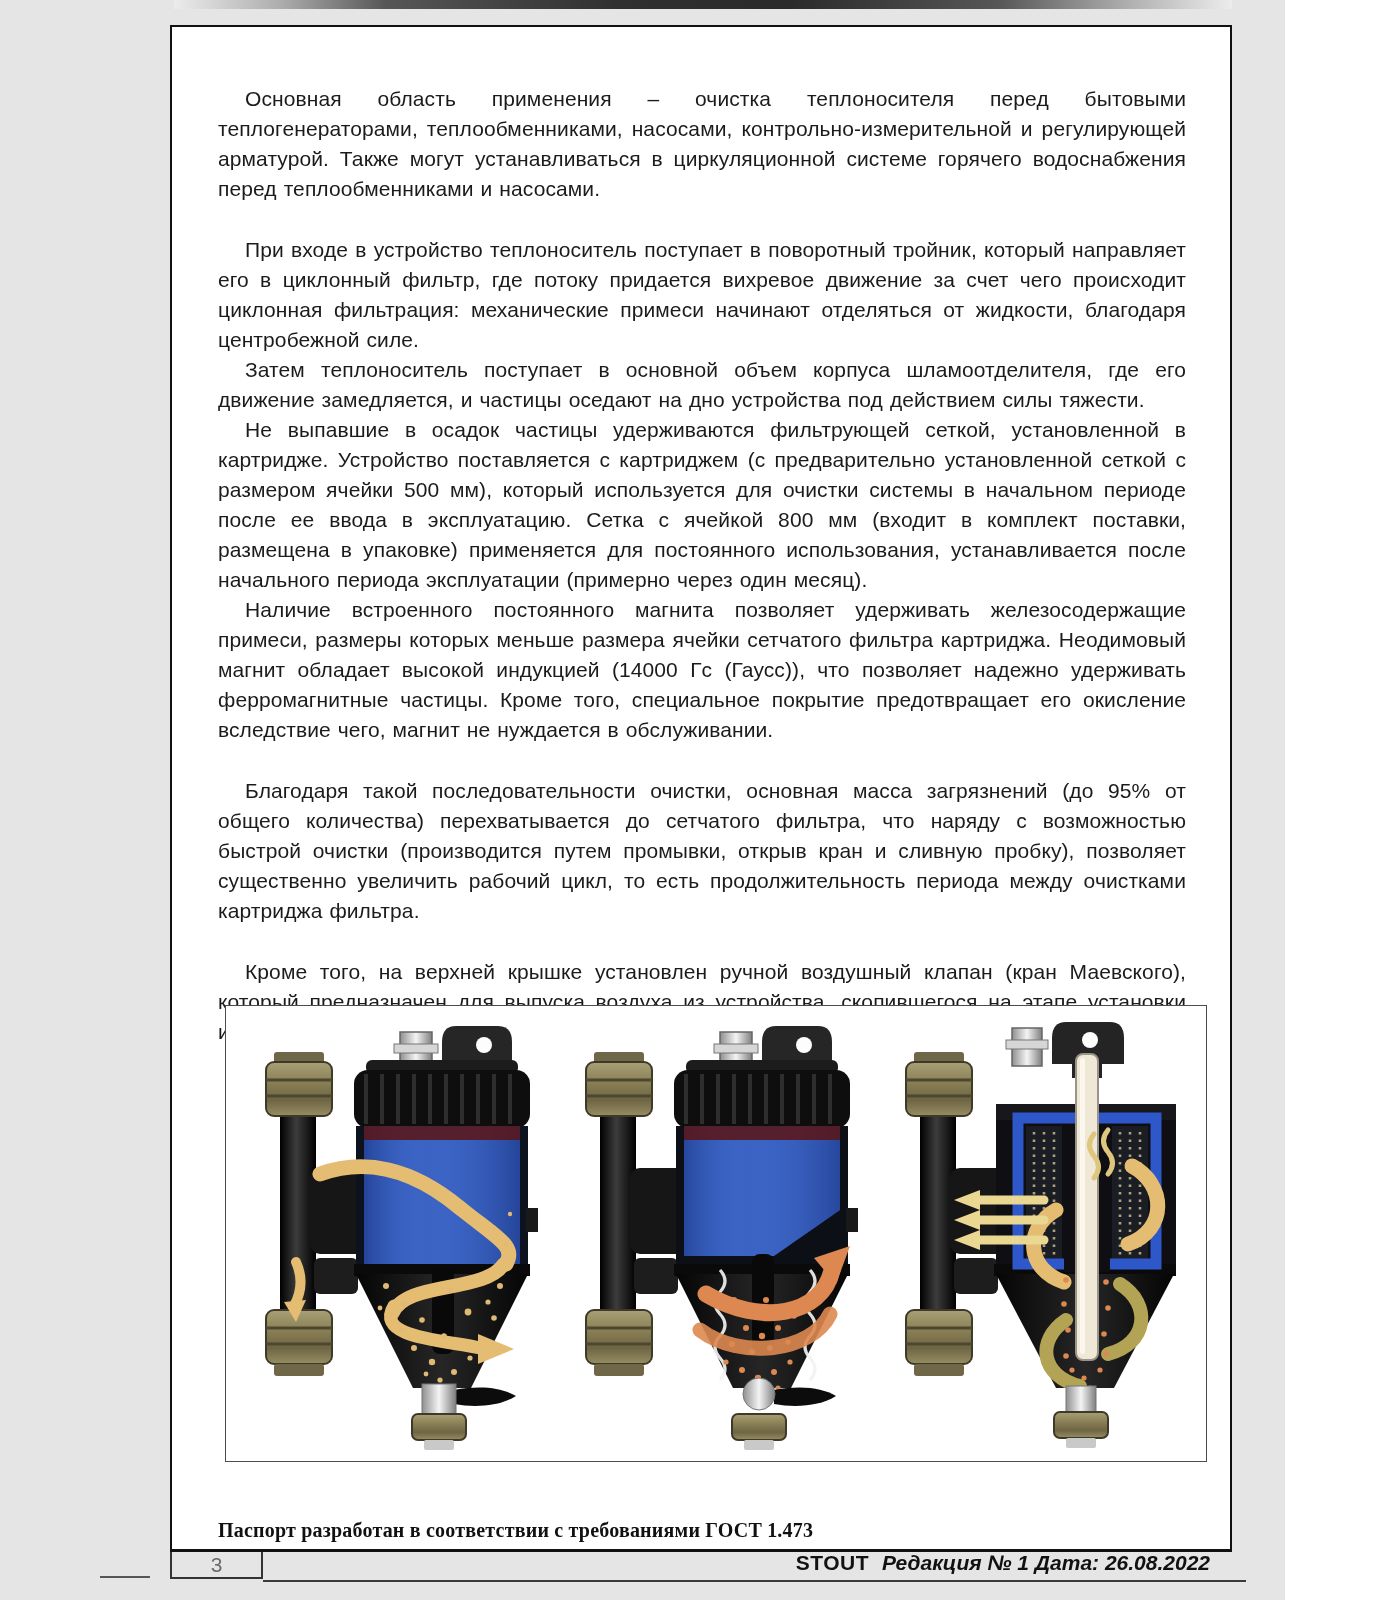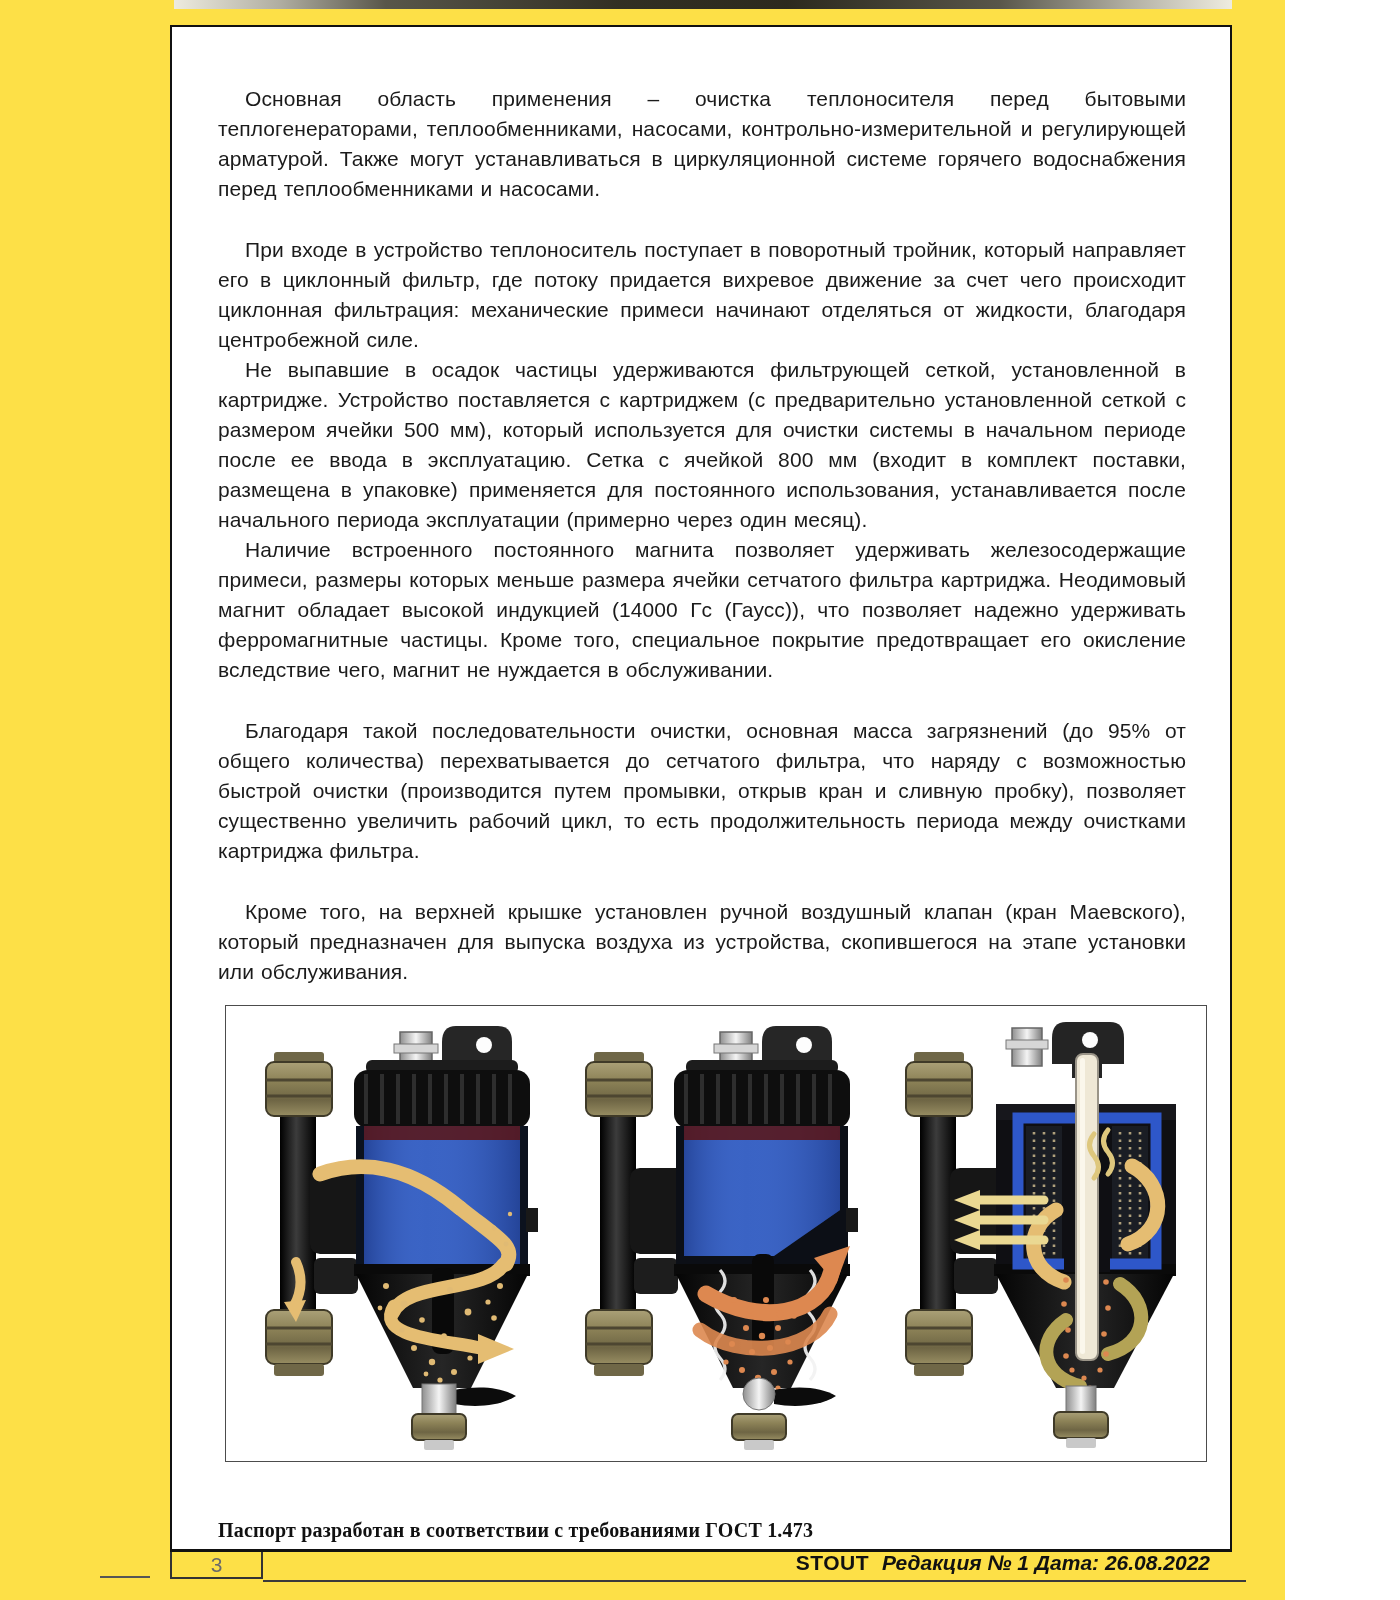--- a/index.html
+++ b/index.html
@@ -1,16 +1,16 @@
 <!DOCTYPE html>
 <html lang="ru" style="--flow-yellow: #e5bd72; --flow-olive: #b3a355; --flow-orange: #dd8850; --cartridge-blue: #3a63c4; --frame-blue: #2e57c9; --body-black: #101010; --brass: #958b60;"><head>
 <meta charset="utf-8">
 <style>
   html,body{margin:0;padding:0;background:#fff;}
-  .canvas{position:relative;width:1285px;height:1600px;background:#fde047;overflow:hidden;
+  .canvas{position:relative;width:1285px;height:1600px;background:#e5e5e5;overflow:hidden;
           font-family:"Liberation Sans",sans-serif;color:#1b1b1b;}
   
   .scan-noise{position:absolute;left:174px;top:0;width:1058px;height:9px;
     background:linear-gradient(90deg,#ececec 0%,#a9a9a9 10%,#4a4a4a 20%,#202020 42%,#1a1a1a 58%,#4a4a4a 78%,#a9a9a9 90%,#ededed 100%);
     opacity:.92;}
   
   .frame{position:absolute;left:170px;top:25px;width:1062px;height:1527px;box-sizing:border-box;
          border:2px solid #111;border-bottom-width:3px;background:#fff;}
   
   .textblock{position:absolute;left:218px;top:84px;width:968px;}
@@ -40,20 +40,21 @@
 
 <div class="canvas">
 
   <div class="scan-noise"></div>
 
   <div class="frame"></div>
 
   <div class="textblock">
     <p class="para">Основная область применения – очистка теплоносителя перед бытовыми теплогенераторами, теплообменниками, насосами, контрольно-измерительной и регулирующей арматурой. Также могут устанавливаться в циркуляционной системе горячего водоснабжения перед теплообменниками и насосами.</p>
     <p class="para mt">При входе в устройство теплоноситель поступает в поворотный тройник, который направляет его в циклонный фильтр, где потоку придается вихревое движение за счет чего происходит циклонная фильтрация: механические примеси начинают отделяться от жидкости, благодаря центробежной силе.</p>
+    <p class="para">Затем теплоноситель поступает в основной объем корпуса шламоотделителя, где его движение замедляется, и частицы оседают на дно устройства под действием силы тяжести.</p>
     <p class="para">Не выпавшие в осадок частицы удерживаются фильтрующей сеткой, установленной в картридже. Устройство поставляется с картриджем (с предварительно установленной сеткой с размером ячейки  500 мм), который используется для очистки системы в начальном периоде после ее ввода в эксплуатацию. Сетка с ячейкой 800 мм (входит в комплект поставки, размещена в упаковке) применяется для постоянного использования, устанавливается после начального периода эксплуатации (примерно через один месяц).</p>
     <p class="para">Наличие встроенного постоянного магнита позволяет удерживать железосодержащие примеси, размеры которых меньше размера ячейки сетчатого фильтра картриджа. Неодимовый магнит обладает высокой индукцией (14000 Гс (Гаусс)), что позволяет надежно удерживать ферромагнитные частицы. Кроме того, специальное покрытие предотвращает его окисление вследствие чего, магнит не нуждается в обслуживании.</p>
     <p class="para mt">Благодаря такой последовательности очистки, основная масса загрязнений (до 95% от общего количества) перехватывается до сетчатого фильтра, что наряду с возможностью быстрой очистки (производится путем промывки, открыв кран и сливную пробку), позволяет существенно увеличить рабочий цикл, то есть продолжительность периода между очистками картриджа фильтра.</p>
     <p class="para mt">Кроме того, на верхней крышке установлен ручной воздушный клапан (кран Маевского), который предназначен для выпуска воздуха из устройства, скопившегося на этапе установки или обслуживания.</p>
   </div>
 
   <div class="figure-box">
     <svg width="980" height="455" viewBox="0 0 980 455">
       <defs>
         <linearGradient id="brass" x1="0" y1="0" x2="0" y2="1">

